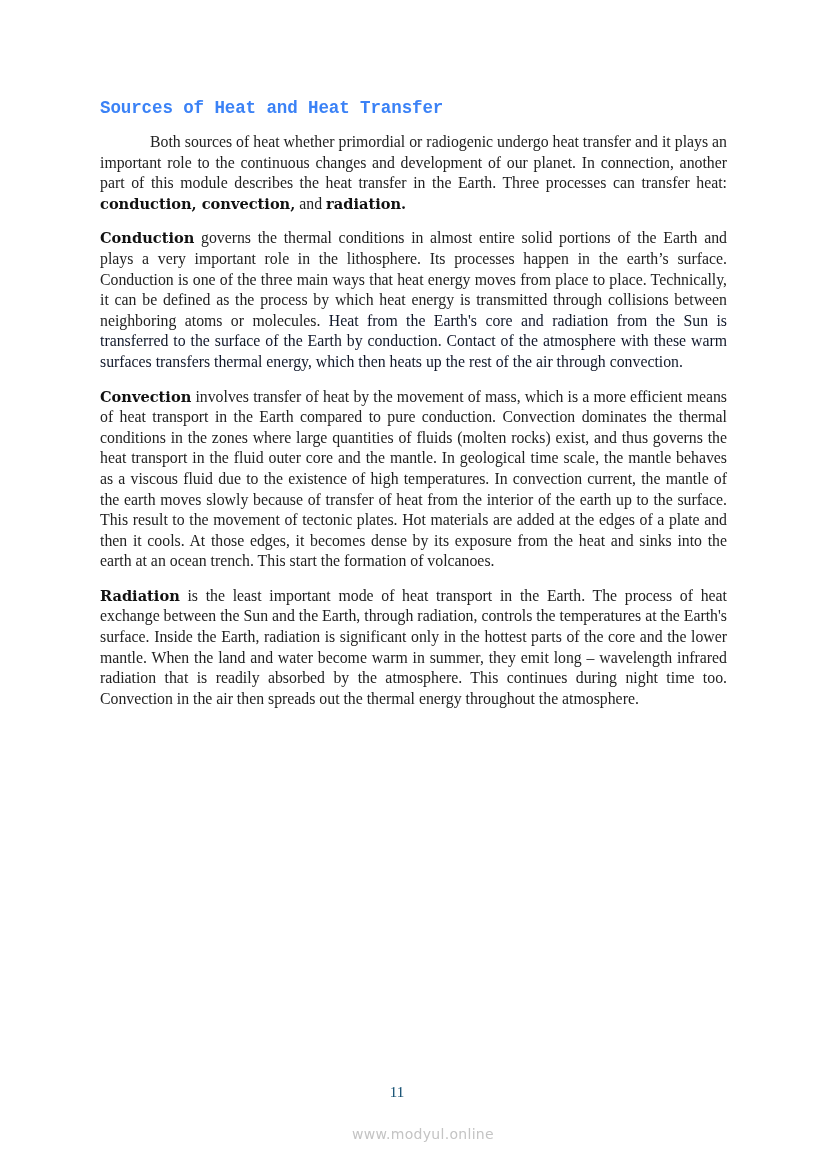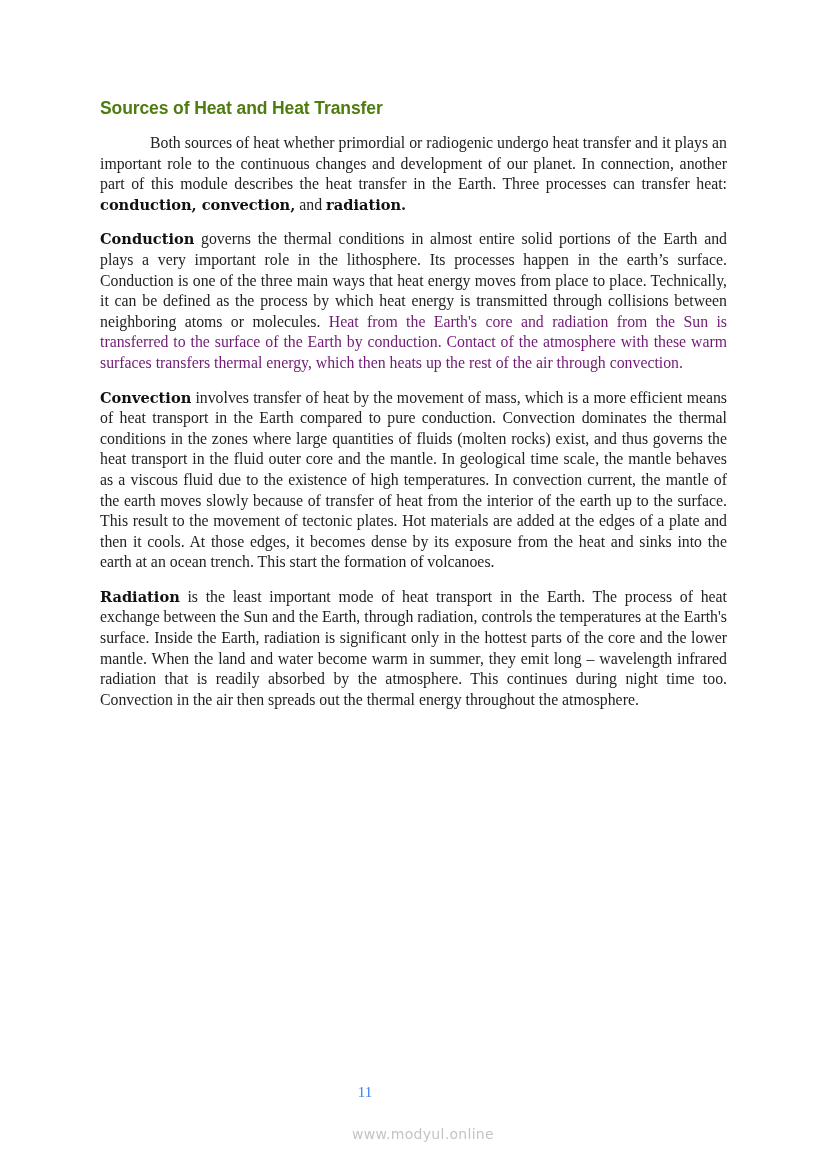--- a/index.html
+++ b/index.html
@@ -15,52 +15,53 @@
       font-family: "DejaVu Serif", "Liberation Serif", serif;
       color: #1a1a1a;
     }
     .page {
       position: absolute;
       left: 100px;
       top: 98px;
       width: 627px;
     }
     h1 {
-      font-family: Liberation Sans, sans-serif;
+      font-family: Liberation Mono, monospace;
       font-weight: bold;
       font-size: 17.5px;
       margin: 0 0 10px 0;
-      color: #4d7c0f;
+      color: #3b82f6;
       letter-spacing: -0.1px;
     }
     p {
       font-family: "Liberation Serif", serif;
       font-size: 15.8px;
       line-height: 20.6px;
       margin: 14px 0 10px 0;
       text-align: justify;
       color: #222;
     }
     p.indent { text-indent: 50px; }
     b {
       font-family: "DejaVu Serif", serif;
       font-weight: bold;
       font-size: 14.6px;
       color: #111;
     }
-    .grey { color: #701a75; }
+    .grey { color: #0f172a; }
     .page-number {
       position: absolute;
       top: 1084px;
       left: 0;
       width: 730px;
       text-align: center;
       font-family: "Liberation Serif", serif;
       font-size: 15px;
-      color: #3b82f6;
+      color: #0c4a6e;
+      padding-left: 32px;
     }
     .watermark {
       position: absolute;
       top: 1126px;
       left: 10px;
       width: 826px;
       text-align: center;
       font-family: "DejaVu Sans", sans-serif;
       font-size: 14px;
       color: #c4c4c4;

